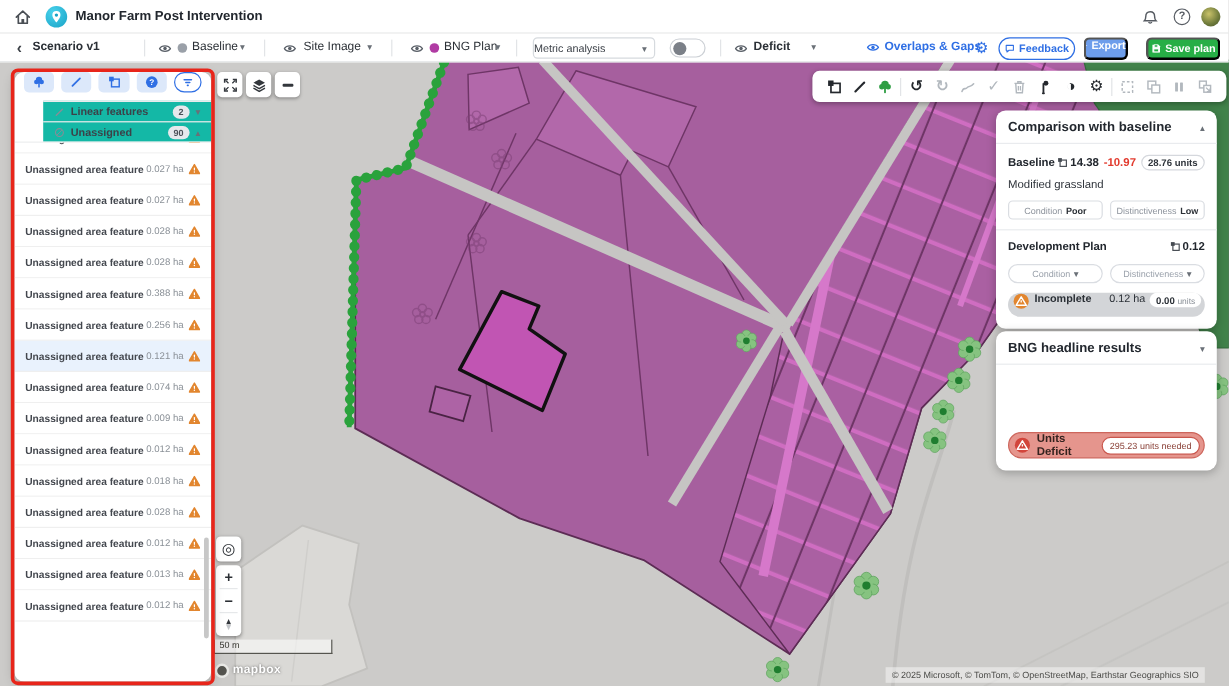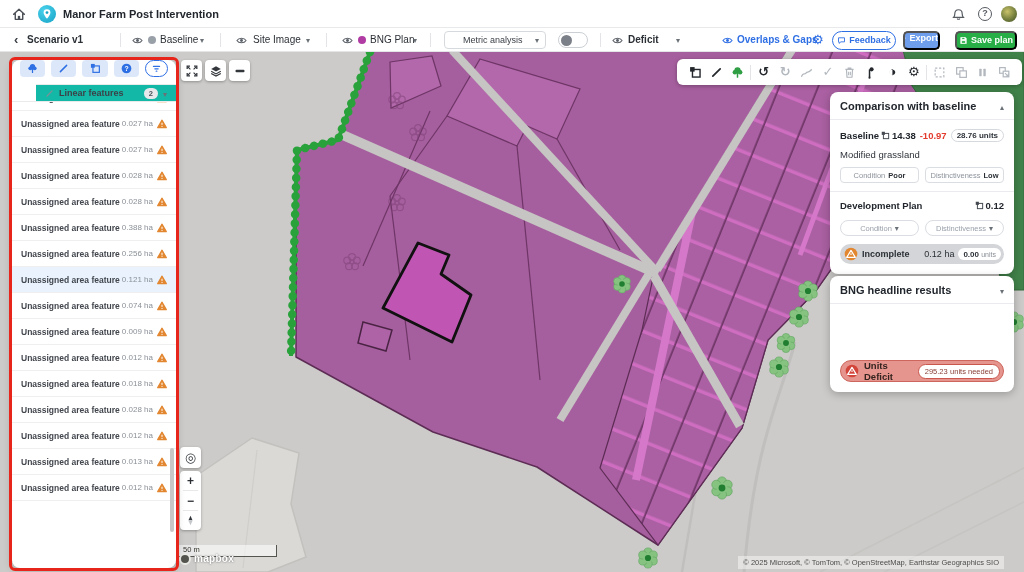--- a/index.html
+++ b/index.html
@@ -23,21 +23,21 @@
 
   
   #toolbar2{position:absolute;left:0;top:28px;width:1024px;height:24px;background:#fff;border-bottom:1px solid #e3e5e7;z-index:30;}
   .t2{position:absolute;top:0;height:24px;line-height:24px;font-size:10px;color:#2b3036;}
   .chev-d::before{content:"▾";font-size:8px;color:#6a7077;}
   .chev-u::before{content:"▴";font-size:8px;color:#6a7077;}
   .back::before{content:"‹";font-size:13px;font-weight:bold;color:#3a3f45;}
   .vdiv{position:absolute;top:5px;width:1px;height:14px;background:#e2e4e7;}
   .dot{position:absolute;top:8px;width:8px;height:8px;border-radius:50%;}
   .eye-g{position:absolute;top:7px;width:11px;height:11px;color:#5a6068;}
-  #metric-box{position:absolute;left:444px;top:3px;width:102px;height:18px;border:1px solid #d6dade;border-radius:4px;background:#fff;font-size:9px;color:#3c4148;line-height:16px;padding-left:18px;}
+  #metric-box{position:absolute;left:444px;top:3px;width:102px;height:18px;border:1px solid #d6dade;border-radius:4px;background:#fff;font-size:9px;color:#3c4148;line-height:16px;padding-left:0;}
   #metric-box .chev-d{position:absolute;right:6px;top:0;line-height:16px;}
   #metric-toggle{position:absolute;left:558px;top:4px;width:30px;height:16px;border:1px solid #ccd0d5;border-radius:9px;background:#fff;}
   #metric-toggle .knob{position:absolute;left:2px;top:1.5px;width:11px;height:11px;border-radius:50%;background:#7b8088;}
   #overlaps-btn{position:absolute;left:722px;top:0;height:24px;line-height:24px;color:#2f6fe4;font-weight:bold;font-size:10px;}
   #overlaps-btn svg{margin-right:4px;}
   #gear2-btn{position:absolute;left:812px;top:5px;font-size:13px;color:#2f6fe4;line-height:14px;}
   #gear2-btn::before{content:"⚙";}
   #feedback-btn{position:absolute;left:832px;top:2.5px;width:64px;height:19px;border:1.4px solid #2f6fe4;border-radius:10px;background:#fff;color:#2f6fe4;font-size:9px;font-weight:bold;display:flex;align-items:center;justify-content:center;gap:3px;}
   #export-btn{position:absolute;left:903px;top:2.5px;width:37px;height:19px;border-radius:5px;background:#6d9deb;color:#fff;font-size:9px;font-weight:bold;display:flex;align-items:flex-start;justify-content:center;gap:3px;}
   #save-btn{position:absolute;left:955px;top:2.5px;width:62px;height:19px;border-radius:5px;background:#27ae46;color:#fff;font-size:9px;font-weight:bold;display:flex;align-items:center;justify-content:center;gap:3px;}
@@ -68,21 +68,21 @@
   .mticon{width:18px;height:18px;display:flex;align-items:center;justify-content:center;}
   .tdark{color:#24282d;} .tgray{color:#b2b8be;} .tgreen{color:#2f9e44;}
   .tglyph{font-size:13px;line-height:14px;font-weight:bold;}
   .mtd{width:1px;height:15px;background:#e2e4e7;flex:none;}
   #locate-btn{left:180px;top:447px;z-index:5;}
   #locate-btn::before{content:"◎";font-size:13px;}
   #zoom-stack{position:absolute;left:180px;top:471px;width:21px;height:59px;background:#fff;border-radius:4px;box-shadow:0 1px 3px rgba(0,0,0,.3);z-index:5;display:flex;flex-direction:column;}
   #zoom-stack>div{flex:1;display:flex;align-items:center;justify-content:center;font-size:12px;font-weight:bold;color:#2b2f34;}
   #zoom-stack .zd{flex:none;height:1px;background:#e6e8ea;margin:0 3px;}
   #zoom-in::before{content:"+";} #zoom-out::before{content:"−";}
-  #scalebar{position:absolute;left:178px;top:533px;width:99px;height:12px;background:rgba(255,255,255,.55);border:1.5px solid #55554f;border-top:none;font-size:7.5px;color:#35352f;padding:0 0 0 4px;line-height:9px;z-index:5;margin-top:12px;}
+  #scalebar{position:absolute;left:178px;top:533px;width:99px;height:12px;background:rgba(255,255,255,.55);border:1.5px solid #55554f;border-top:none;font-size:7.5px;color:#35352f;padding:0 0 0 4px;line-height:9px;z-index:5;}
   #mapbox-logo{position:absolute;left:179px;top:551px;height:15px;display:flex;align-items:center;gap:3px;z-index:5;}
   #mapbox-logo .mcirc{width:12px;height:12px;border-radius:50%;background:#54544f;border:2.5px solid #e9e9e6;}
   #mapbox-logo .mtxt{color:#fff;font-size:10px;font-weight:bold;text-shadow:0 0 2px rgba(60,60,60,.8);letter-spacing:.3px;}
   #attribution{position:absolute;right:20px;bottom:3px;height:13px;line-height:13px;background:rgba(255,255,255,.45);padding:0 5px;font-size:7.5px;color:#4c4c49;z-index:5;}
 
   
   .rpanel{position:absolute;left:830px;width:184px;background:#fff;border-radius:8px;box-shadow:0 2px 8px rgba(0,0,0,.25);z-index:10;}
   .rphead{display:flex;align-items:center;padding:8px 10px 7px;border-bottom:1px solid #e9ebee;}
   .rphead .ttl{flex:1;font-size:11px;font-weight:bold;color:#22272e;}
   #comparison-panel{top:92px;}
@@ -90,21 +90,21 @@
   .rowflex{display:flex;align-items:center;}
   .b95{font-size:9.5px;font-weight:bold;color:#22272e;}
   .r95{font-size:9.5px;font-weight:bold;color:#e23b2e;margin-left:4px;}
   .n95{font-size:9.5px;color:#2f343b;}
   .upill{border:1px solid #d5d8dd;border-radius:8px;padding:1px 5px;font-size:8px;font-weight:bold;color:#2f343b;margin-left:4px;white-space:nowrap;}
   .polyic{width:9px;height:9px;color:#454a51;margin-right:2px;}
   .cdpill{flex:1;height:16px;border:1px solid #dadde2;border-radius:4px;display:flex;align-items:center;justify-content:center;font-size:7.5px;color:#8d939c;gap:3px;white-space:nowrap;}
   .cdpill b{color:#2b3036;font-size:7.5px;}
   .cdpill.rnd{border-radius:8px;color:#9aa1ab;}
   .hdiv{height:1px;background:#e9ebee;margin:8px -10px;}
-  #incomplete-bar{margin-top:8px;height:20px;background:#d3d5d8;border-radius:10px;display:flex;align-items:center;padding:0 3px 0 4px;gap:4px;}
+  #incomplete-bar{margin-top:8px;height:20px;background:#d3d5d8;border-radius:10px;display:flex;align-items:flex-start;padding:0 3px 0 4px;gap:4px;}
   #incomplete-bar .lbl{flex:1;font-size:9px;font-weight:bold;color:#2b3036;}
   #incomplete-bar .ha{font-size:9px;color:#2b3036;}
   #incomplete-bar .wpill{background:#fff;border-radius:8px;padding:1.5px 5px;font-size:8px;font-weight:bold;color:#2b3036;}
   #incomplete-bar .wpill span{font-weight:normal;font-size:7px;color:#8a9097;}
   #bng-panel{top:276px;}
   #bng-panel .body{padding:8px 10px 10px;}
   #deficit-bar{height:22px;background:#e5958d;border:1.5px solid #cd665c;border-radius:11px;display:flex;align-items:center;padding:0 3px 0 4px;gap:5px;margin-top:48px;}
   #deficit-bar .lbl{flex:1;font-size:9.5px;font-weight:bold;color:#35231f;}
   #deficit-bar .wpill{background:#fff;border:1px solid #c9574d;border-radius:9px;padding:1.5px 6px;font-size:8.5px;font-weight:bold;color:#6e2d26;}
   #deficit-bar .wpill span{font-weight:normal;font-size:7.5px;color:#8a4138;}
@@ -460,20 +460,28 @@
   </div>
 
   <div class="fsec">
     <svg class="ic sic">
         <use href="#s-slash"></use>
       </svg>
     <span class="slabel">Linear features</span>
     <span class="badge">2</span>
     <span class="chev-d"></span>
   </div>
+  <div class="fsec">
+    <svg class="ic sic">
+        <use href="#s-circle"></use>
+      </svg>
+    <span class="slabel">Unassigned</span>
+    <span class="badge">90</span>
+    <span class="chev-u"></span>
+  </div>
 
   <div id="feature-list">
       <div class="feat-row partial">
         <span class="fl">Unassigned area feature</span>
         <span class="fa"></span>
         <svg class="ic" width="10" height="10" viewBox="0 0 12 12">
           <use href="#s-warntri"></use>
         </svg>
       </div>
       <div class="feat-row">

